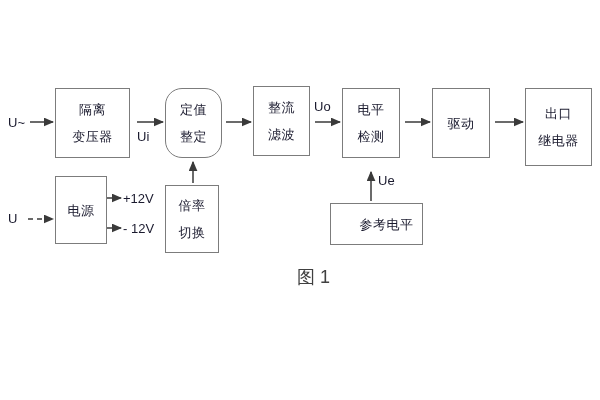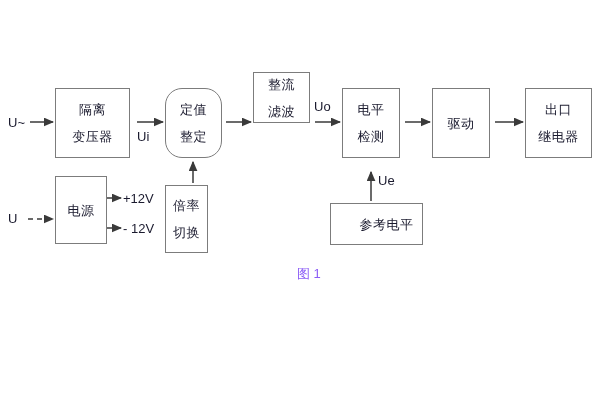--- a/index.html
+++ b/index.html
@@ -48,22 +48,22 @@
   
   .lbl {
     position: absolute;
     color: #1a1a2e;
     font-size: 13px;
     white-space: nowrap;
     line-height: 1;
   }
   .caption {
     position: absolute;
-    color: #8b5cf6;
-    font-size: 13px;
+    color: #404040;
+    font-size: 18px;
     white-space: nowrap;
   }
   
   .conn {
     position: absolute;
   }
   svg.conn { overflow: visible; }
   .ln-stroke {
     stroke: #3a3a3a;
     stroke-width: 1.5;
@@ -85,44 +85,44 @@
   <div class="block" style="left:55px; top:88px; width:75px; height:70px;">
     <span class="ln">隔离</span>
     <span class="ln">变压器</span>
   </div>
 
   <div class="block" style="left:165px; top:88px; width:57px; height:70px;border-radius:17px;">
     <span class="ln">定值</span>
     <span class="ln">整定</span>
   </div>
 
-  <div class="block" style="left:253px; top:72px; width:57px; height:51px;">
+  <div class="block" style="left:253px; top:86px; width:57px; height:70px;">
     <span class="ln">整流</span>
     <span class="ln">滤波</span>
   </div>
 
   <div class="block" style="left:342px; top:88px; width:58px; height:70px;">
     <span class="ln">电平</span>
     <span class="ln">检测</span>
   </div>
 
   <div class="block single" style="left:432px; top:88px; width:58px; height:70px;">
     <span class="ln">驱动</span>
   </div>
 
-  <div class="block" style="left:525px; top:88px; width:67px; height:70px;">
+  <div class="block" style="left:525px; top:88px; width:67px; height:78px;">
     <span class="ln">出口</span>
     <span class="ln">继电器</span>
   </div>
 
   <div class="block single" style="left:55px; top:176px; width:52px; height:68px;">
     <span class="ln">电源</span>
   </div>
 
-  <div class="block" style="left:165px; top:185px; width:43px; height:68px;">
+  <div class="block" style="left:165px; top:185px; width:54px; height:68px;">
     <span class="ln">倍率</span>
     <span class="ln">切换</span>
   </div>
 
   <div class="block single" style="left:330px; top:203px; width:93px; height:42px;padding-left:20px;">
     <span class="ln">参考电平</span>
   </div>
 
   <div class="lbl" style="left:8px; top:116px;">U~</div>
 

